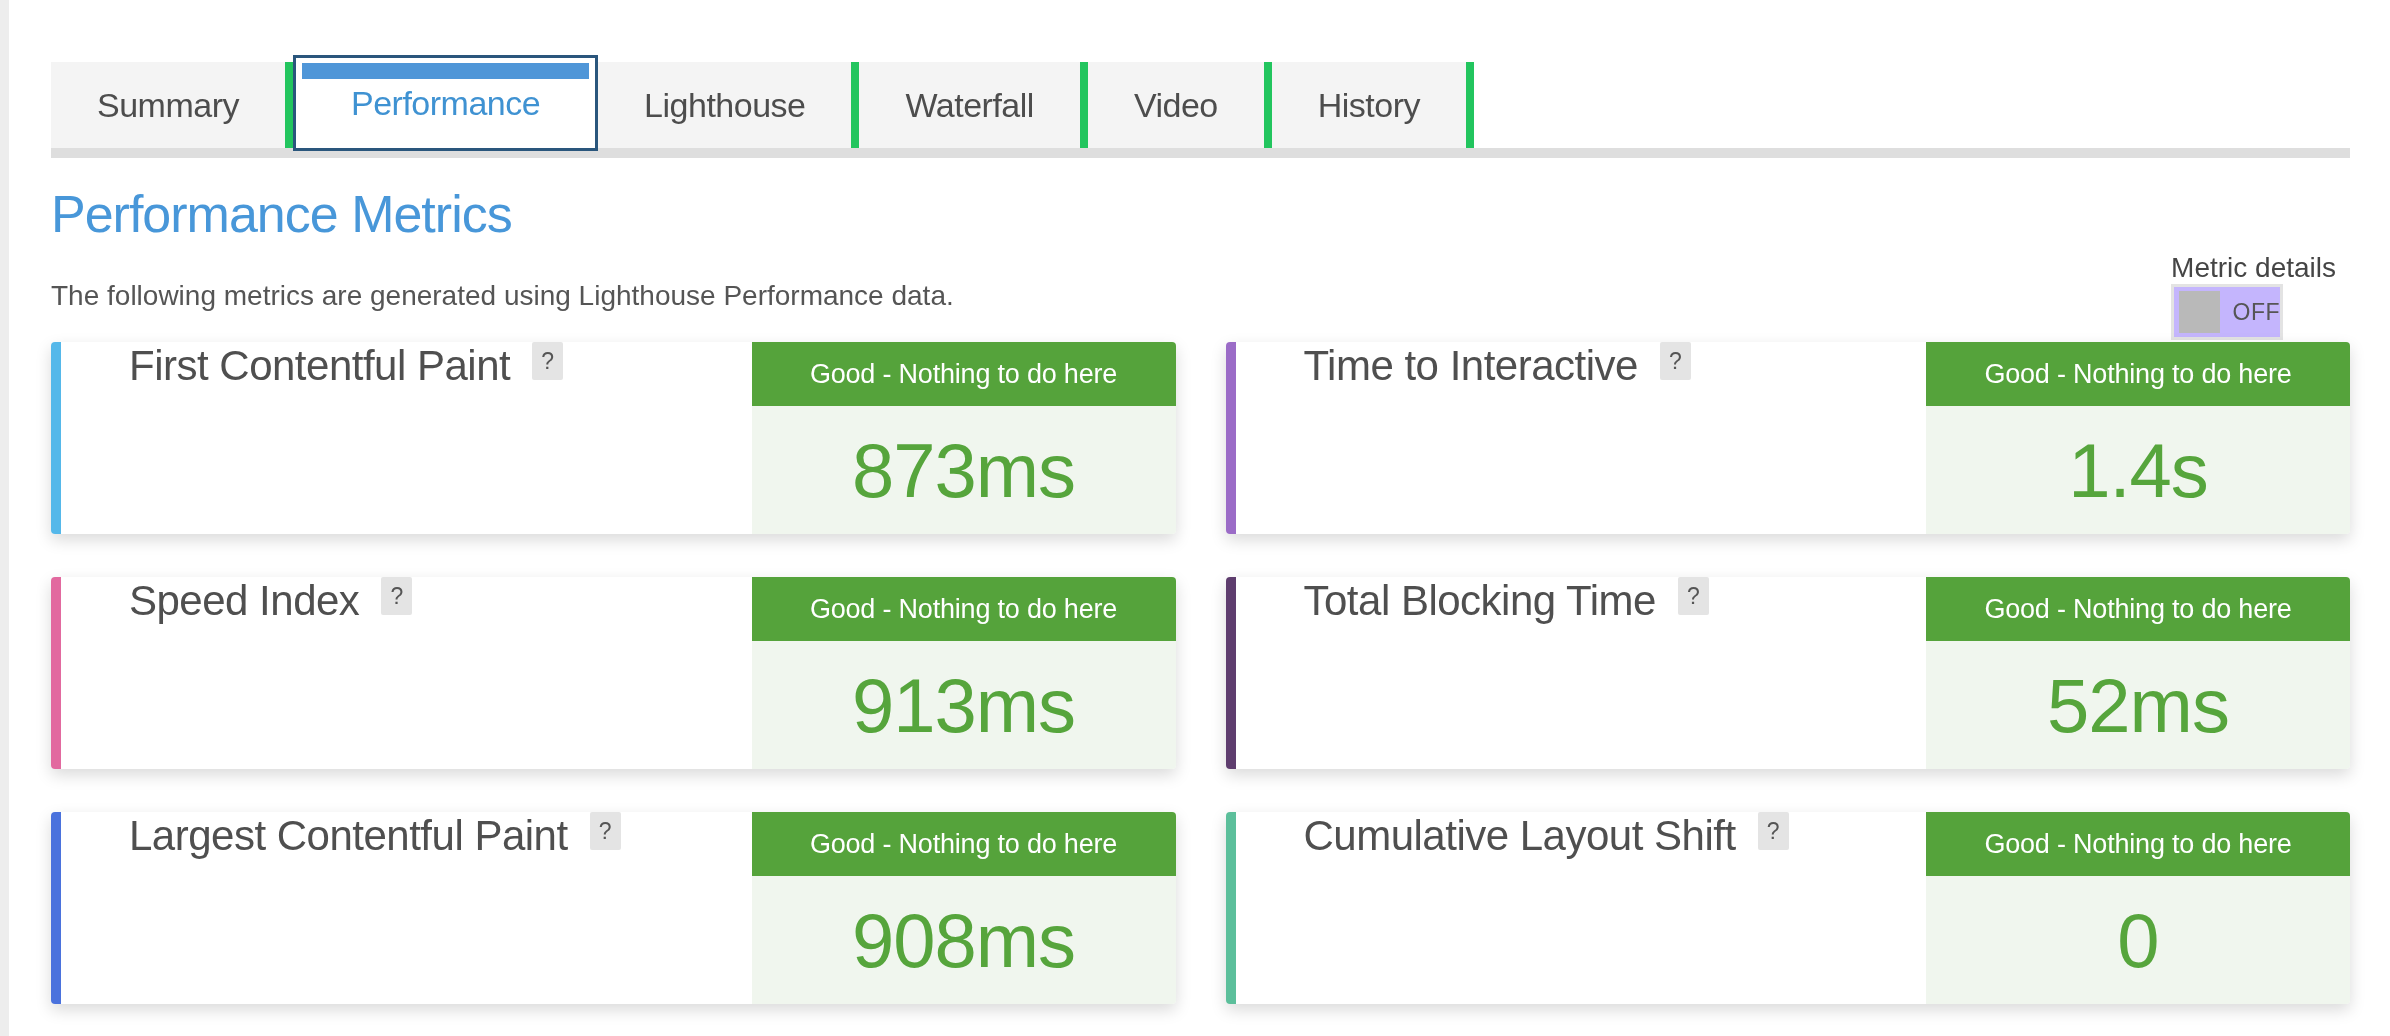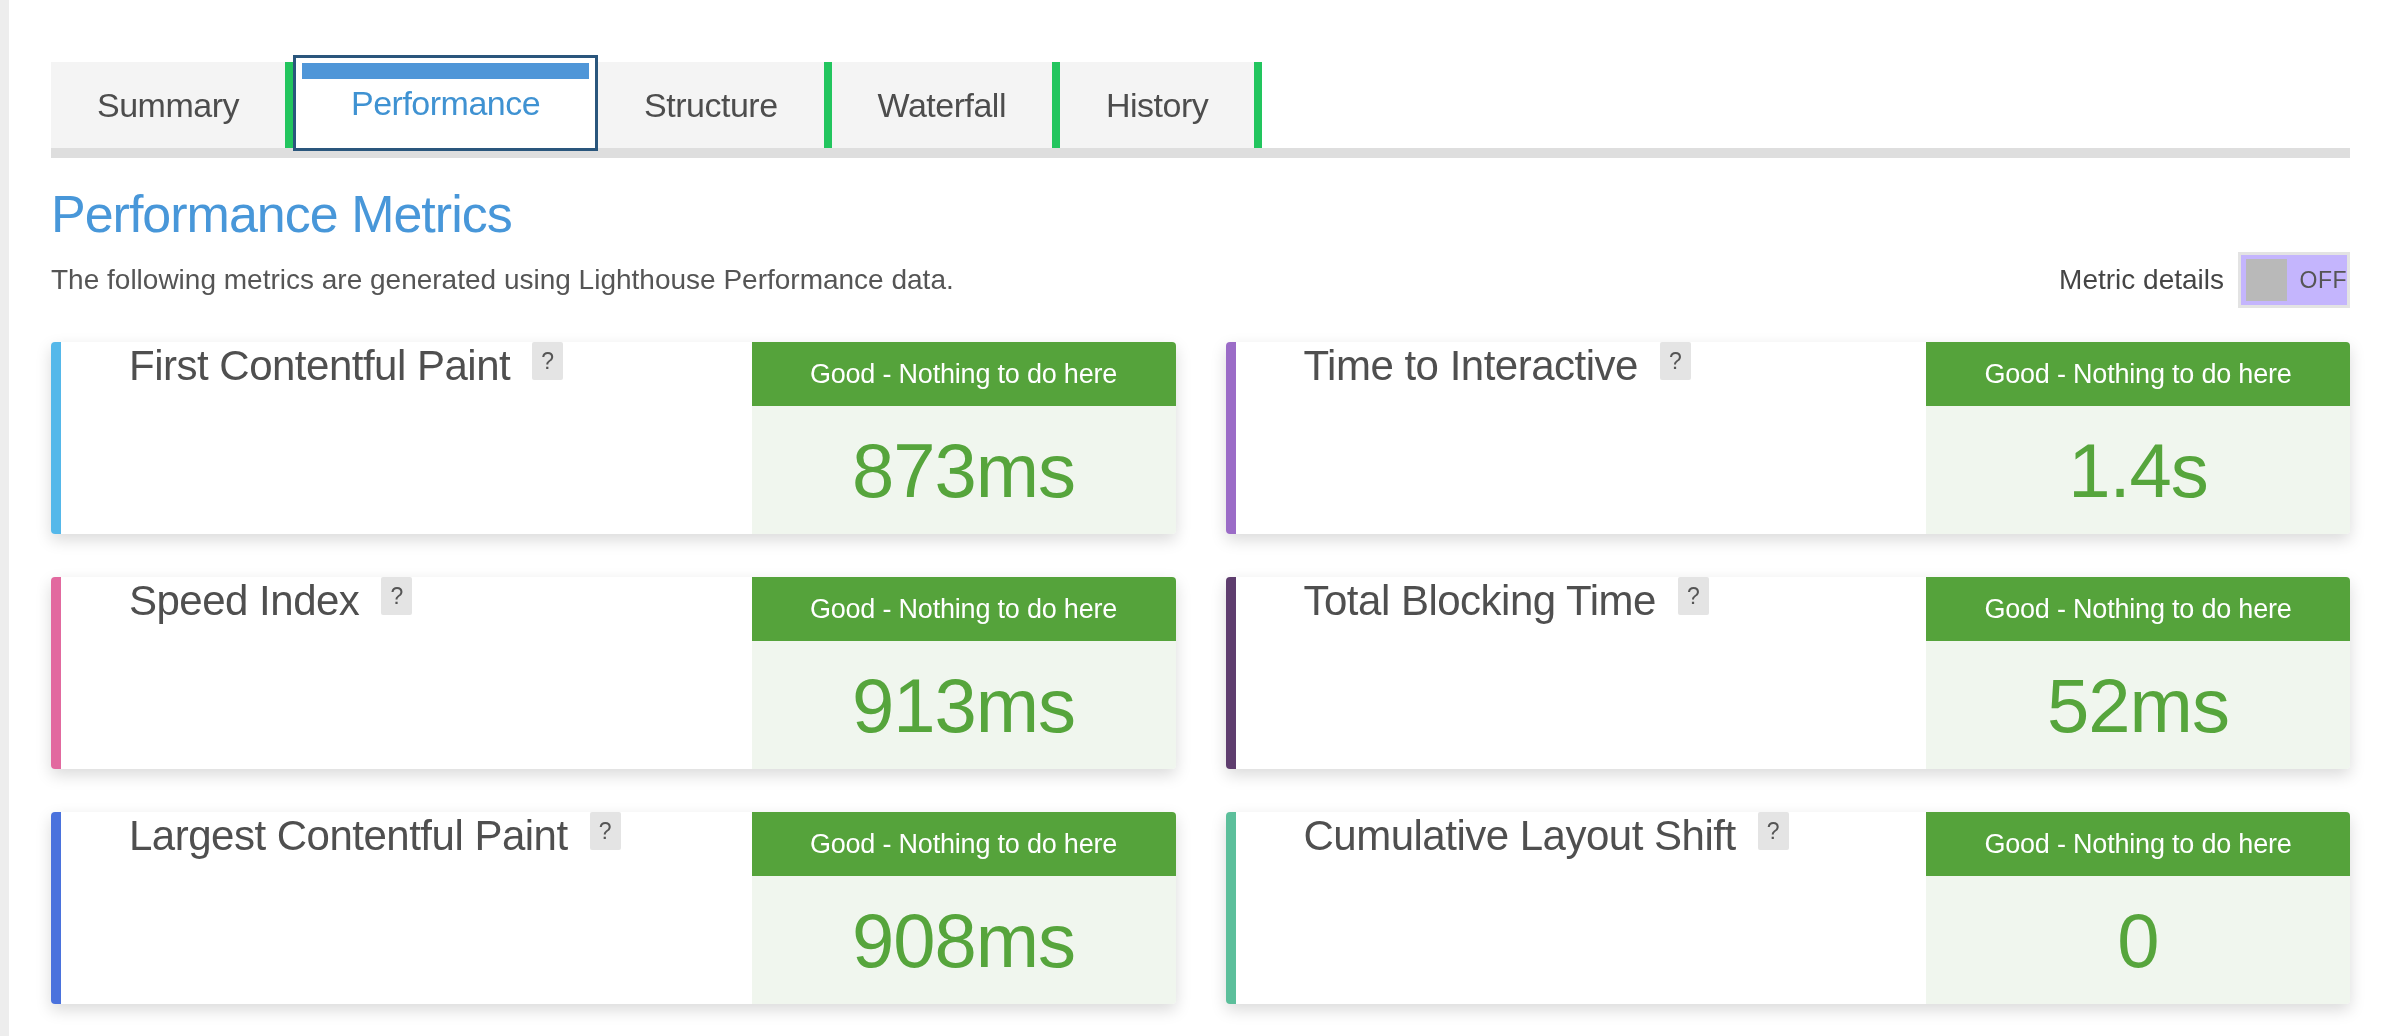--- a/index.html
+++ b/index.html
@@ -79,21 +79,22 @@
     display: flex;
     justify-content: space-between;
     align-items: center;
   }
   .subtitle {
     font-size: 28px;
     color: #555555;
   }
   .metric-details {
     display: flex;
-    align-items: center;
+    align-items: flex-start;
+    flex-direction: column;
   }
   .metric-details-label {
     font-size: 28px;
     color: #454545;
     margin-right: 14px;
   }
   .toggle {
     width: 112px;
     height: 56px;
     background: #c4b5fd;
@@ -197,22 +198,23 @@
 <body>
 
 <div class="edge-strip"></div>
 
 <div class="tabbar">
   <div class="tab">Summary</div>
   <div class="tab active">
     <div class="tab-indicator"></div>
     <span>Performance</span>
   </div>
-  <div class="tab">Structure</div>
+  <div class="tab">Lighthouse</div>
   <div class="tab">Waterfall</div>
+  <div class="tab">Video</div>
   <div class="tab">History</div>
 </div>
 <div class="tab-divider"></div>
 
 <div class="page-title">Performance Metrics</div>
 <div class="subheader">
   <div class="subtitle">The following metrics are generated using Lighthouse Performance data.</div>
   <div class="metric-details">
     <span class="metric-details-label">Metric details</span>
     <div class="toggle">

